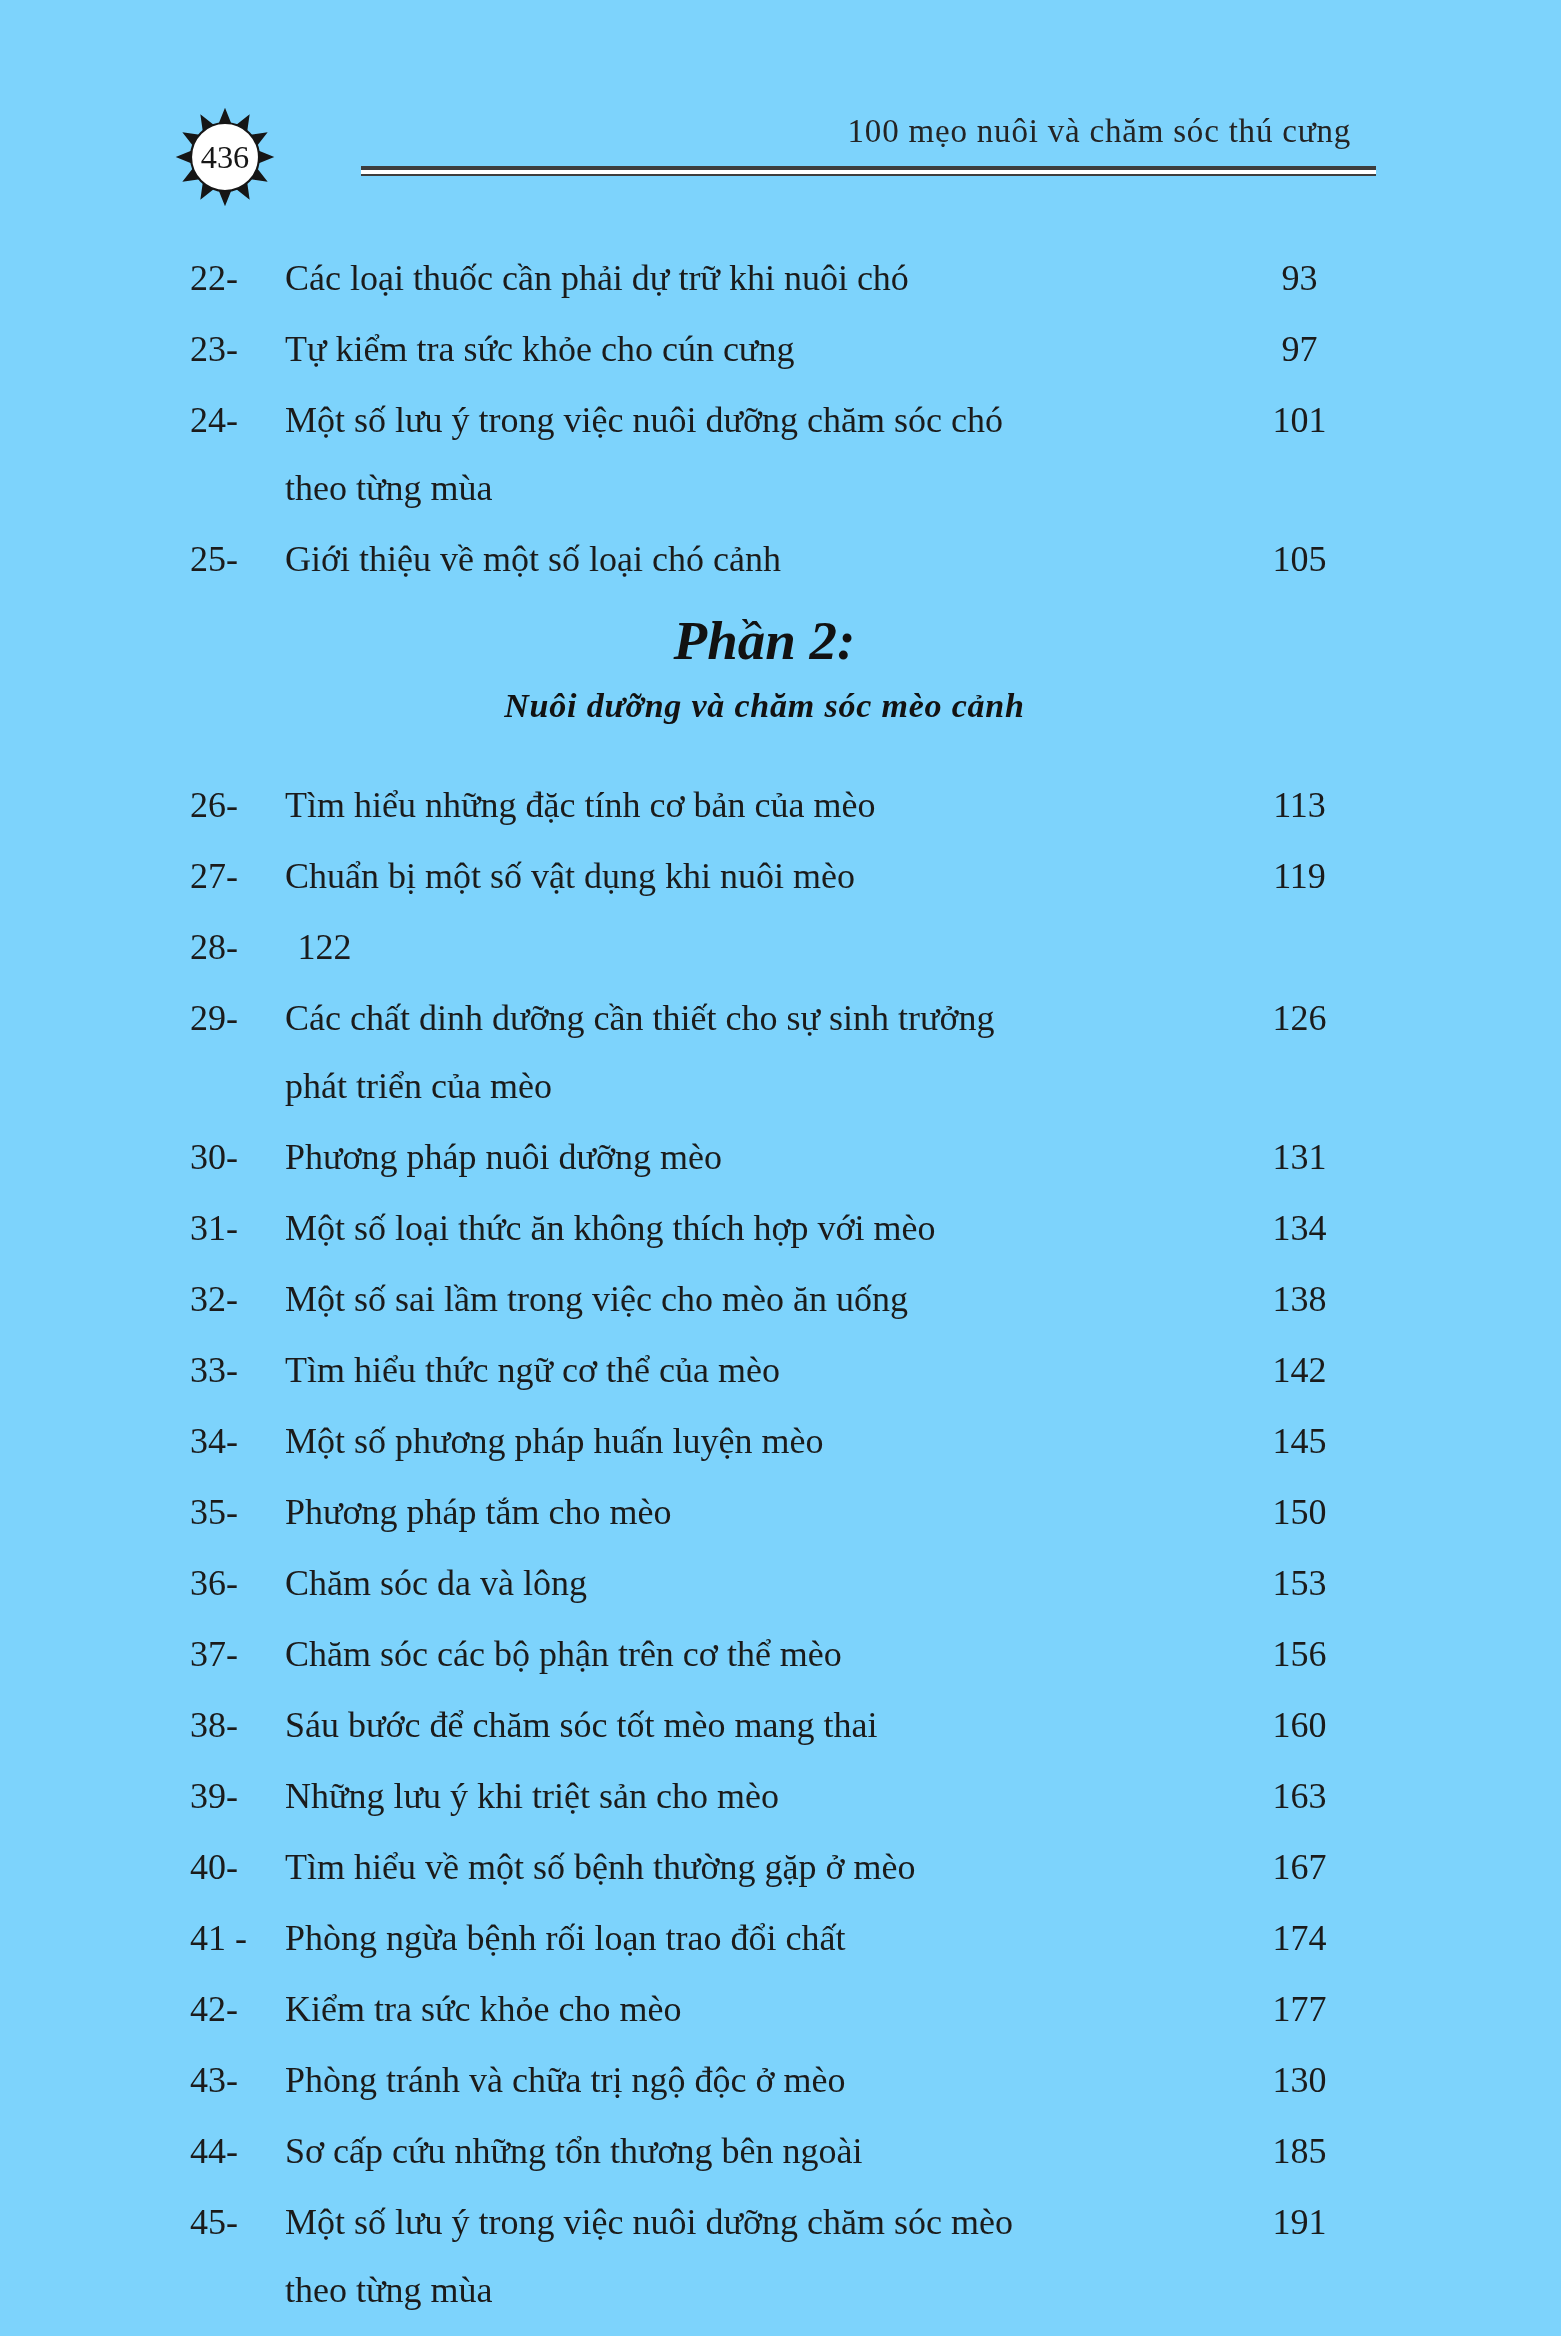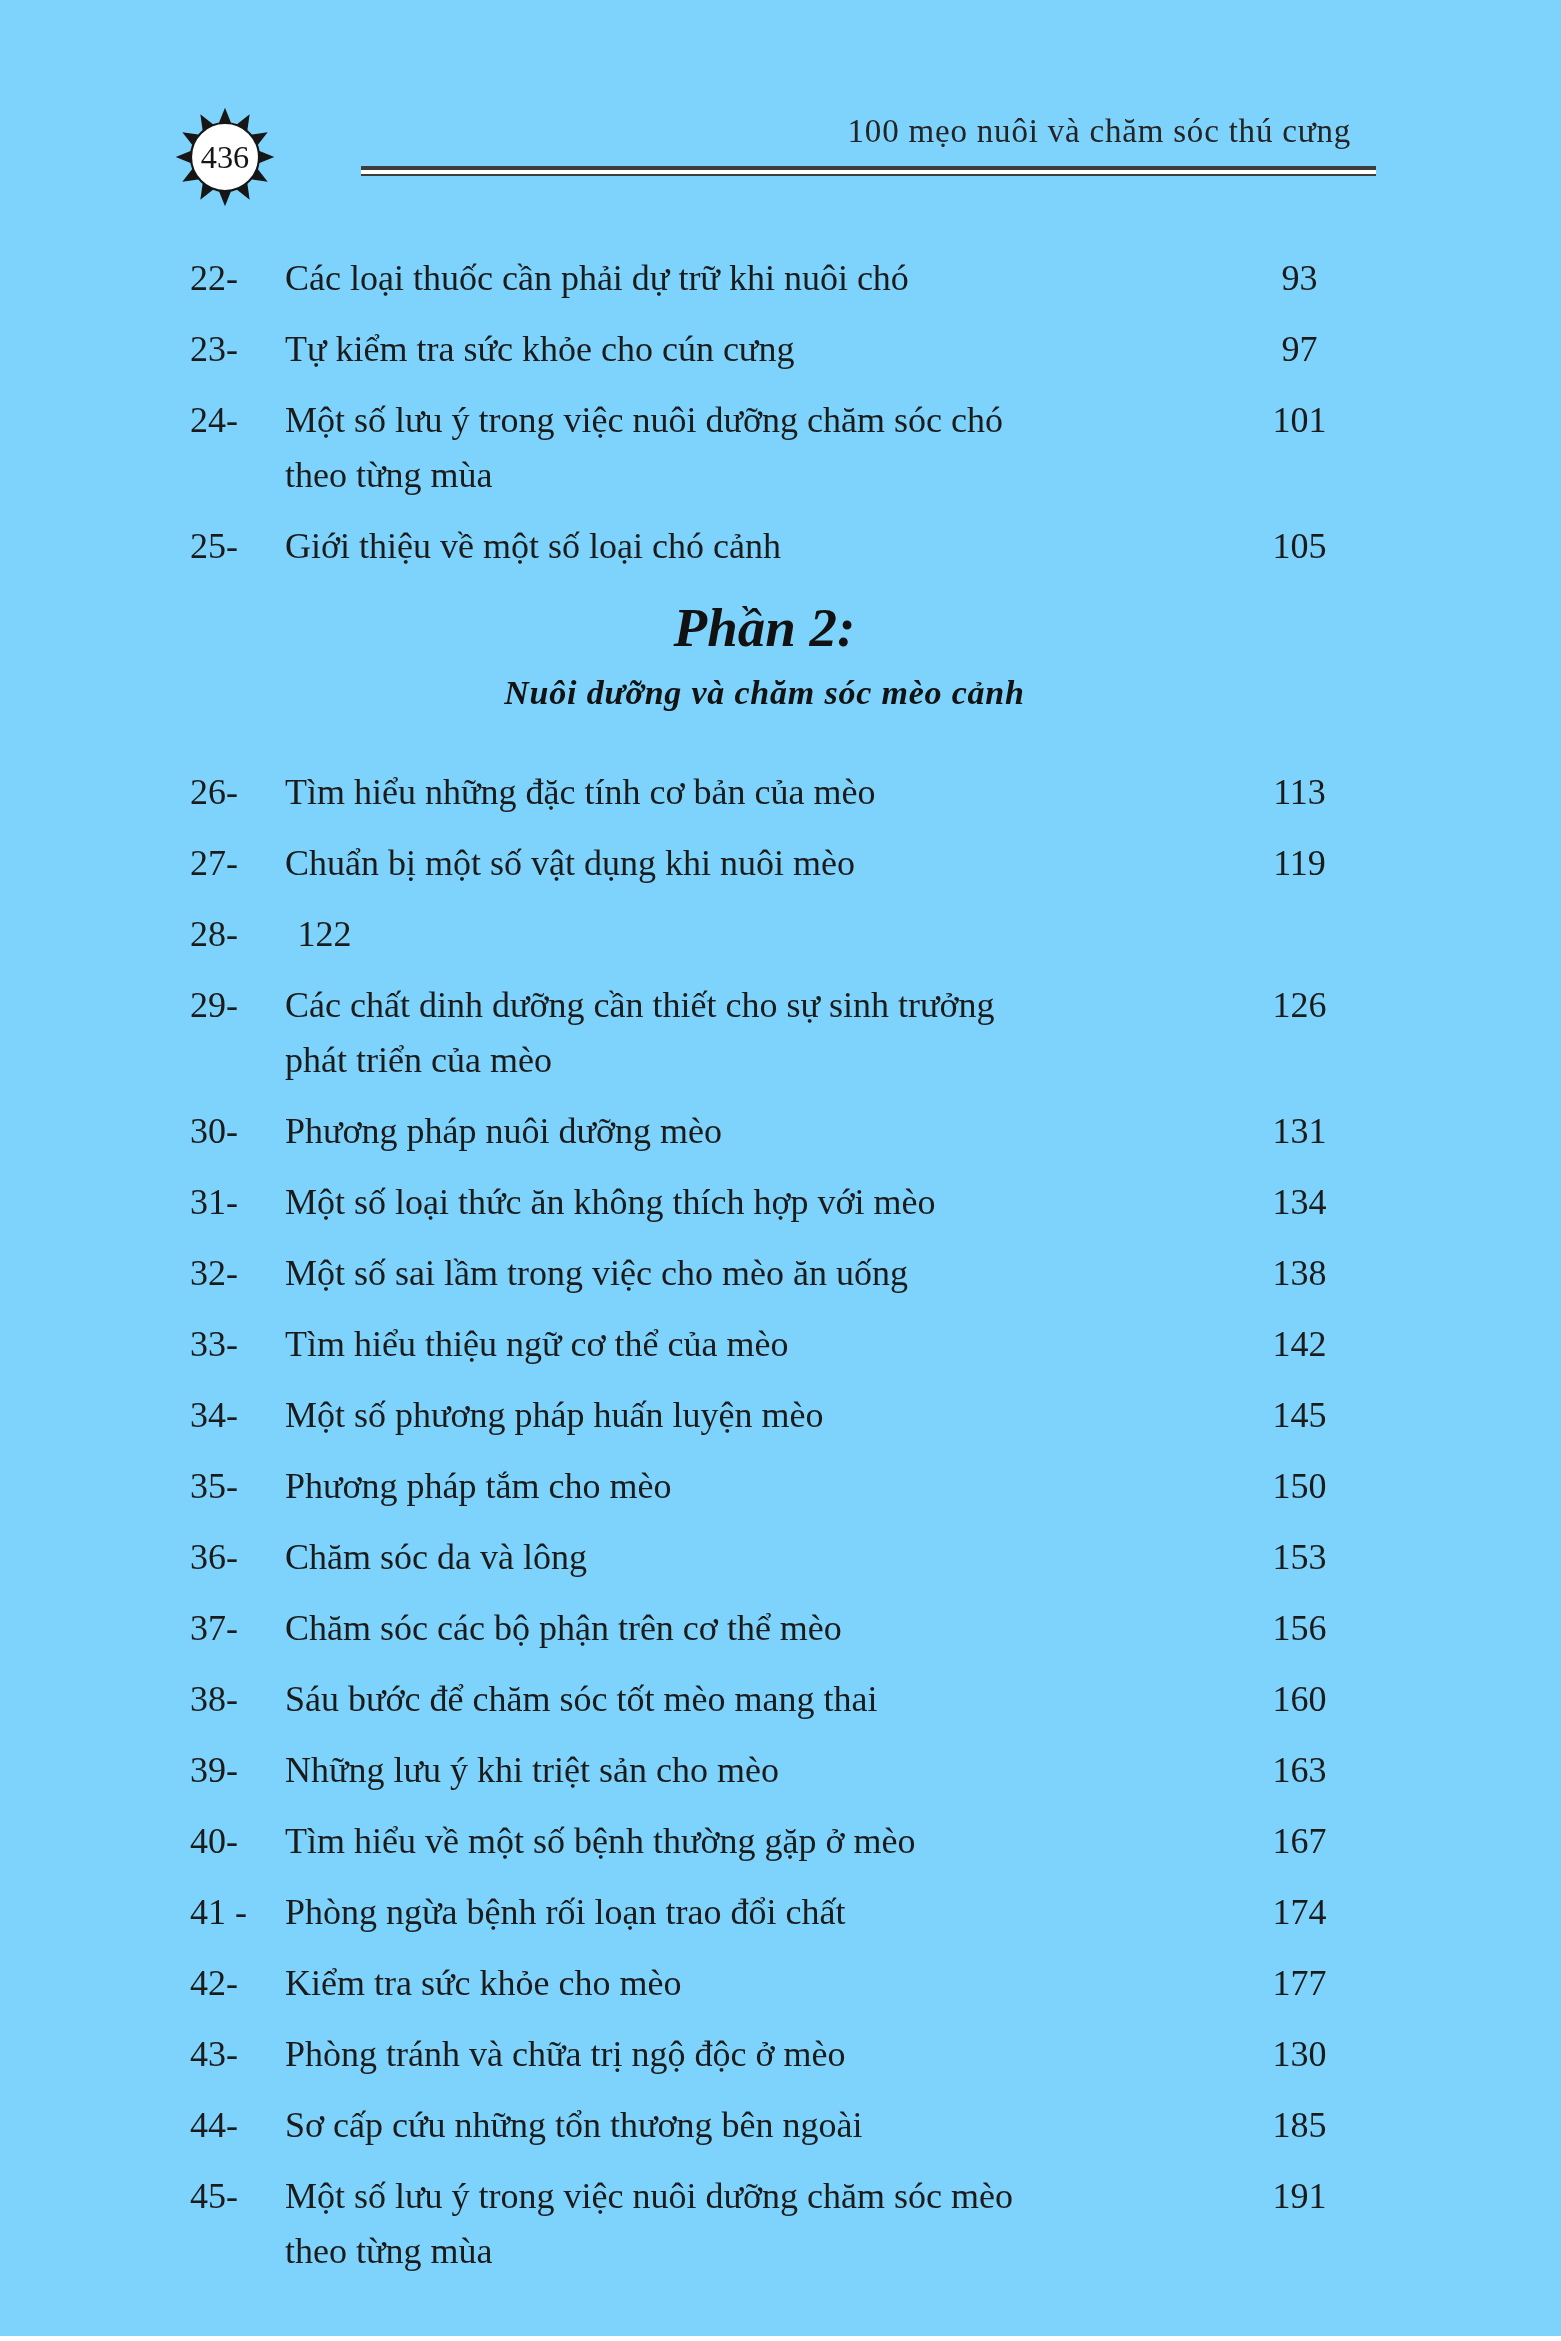--- a/index.html
+++ b/index.html
@@ -30,21 +30,21 @@
   
   .toc{position:absolute;top:256px;left:190px;right:222px;}
   .row{
     display:flex;align-items:flex-start;
     font-size:36px;line-height:45px;
     margin-bottom:26px;
   }
   .num{flex:none;width:95px;}
   .ttl{flex:1 1 auto;padding-right:20px;}
   .ttl .l1{display:block;}
-  .ttl .l2{display:block;margin-top:10px;}
+  .ttl .l2{display:block;margin-top:23px;}
   .pg{flex:none;min-width:79px;text-align:center;}
 
   
   .part-heading{text-align:center;font-style:italic;font-weight:bold;color:#121212;}
   .part-label{font-size:55px;line-height:66px;margin-top:8.3px;}
   .part-title{font-size:34px;line-height:64px;margin-bottom:45px;letter-spacing:0.8px;}
 </style>
 </head>
 <body>
 
@@ -166,21 +166,21 @@
     <span class="ttl">
       <span class="l1">Một số sai lầm trong việc cho mèo ăn uống</span>
 
     </span>
     <span class="pg">138</span>
   </div>
 
   <div class="row">
     <span class="num">33-</span>
     <span class="ttl">
-      <span class="l1">Tìm hiểu thiệu ngữ cơ thể của mèo</span>
+      <span class="l1">Tìm hiểu thức ngữ cơ thể của mèo</span>
 
     </span>
     <span class="pg">142</span>
   </div>
 
   <div class="row">
     <span class="num">34-</span>
     <span class="ttl">
       <span class="l1">Một số phương pháp huấn luyện mèo</span>
 

